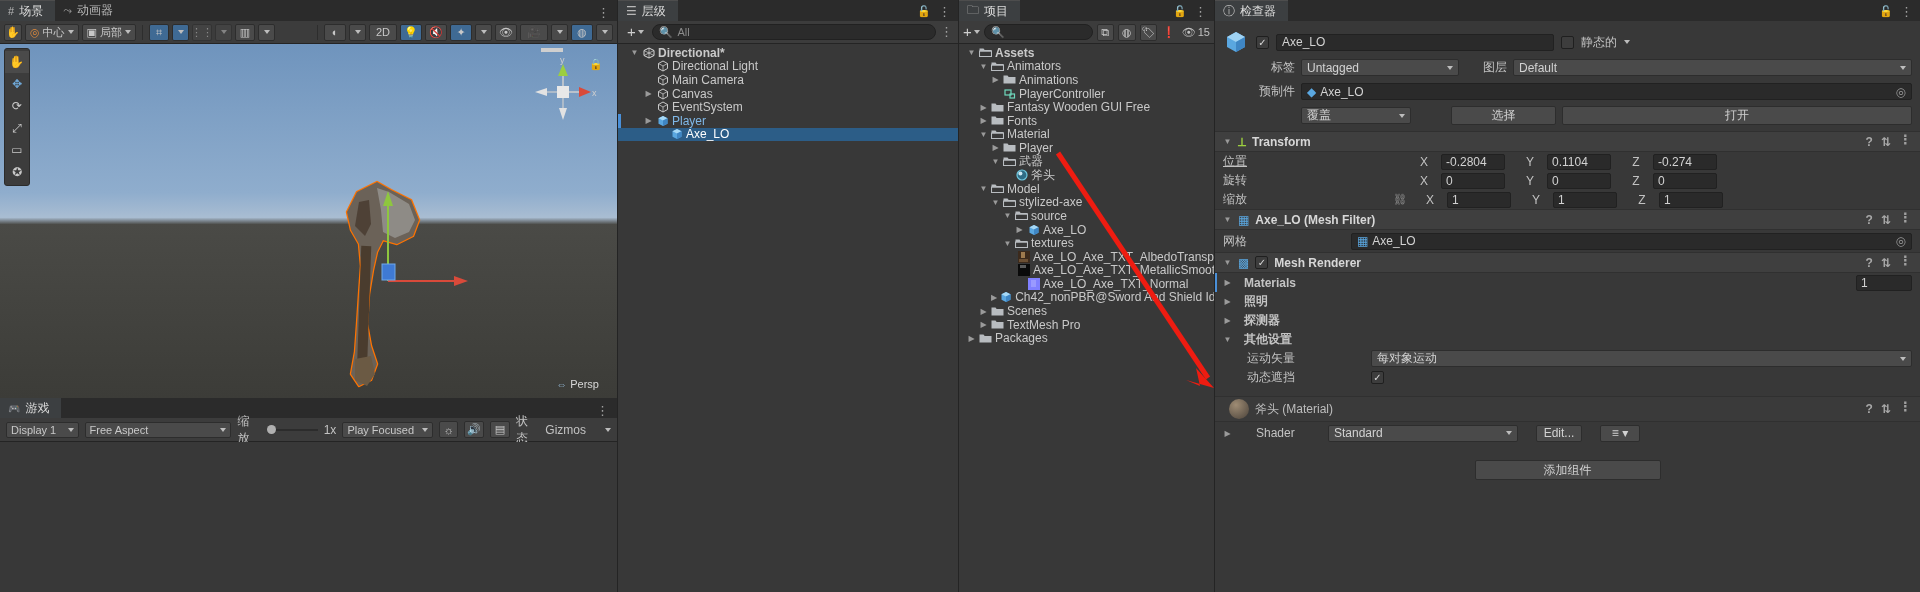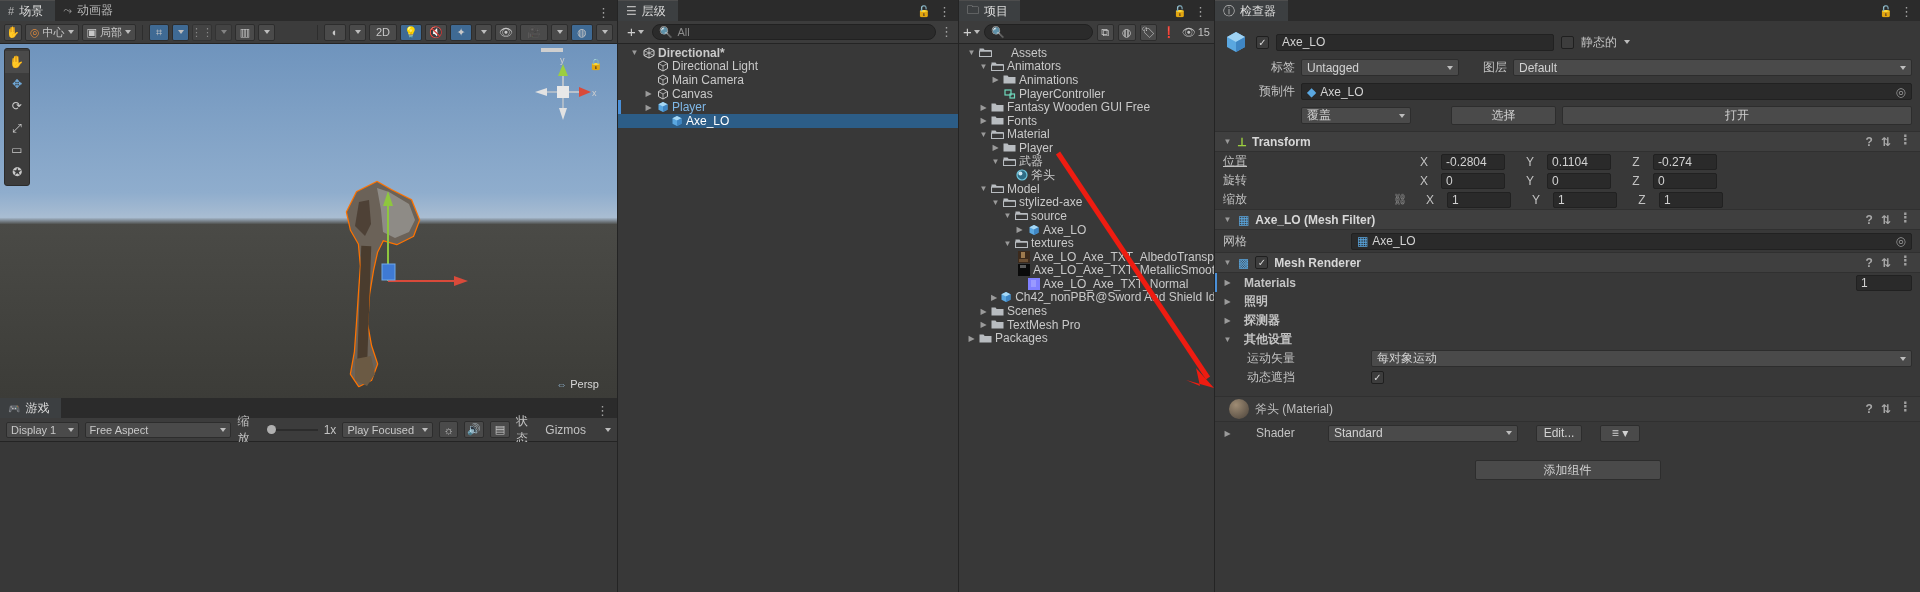--- a/index.html
+++ b/index.html
@@ -305,20 +305,30 @@
         <div class="row" style="padding-left: 26px; height: 13.6px;">
           <span class="tri">▶</span>
           <span class="ico" style="display: inline-flex; align-items: center; justify-content: center; font-size: 10px;">
             <svg width="12" height="12" viewBox="0 0 12 12">
               <path d="M6 1 L10.5 3.5 L10.5 8.5 L6 11 L1.5 8.5 L1.5 3.5 Z" fill="none" stroke="#c8c8c8" stroke-width="1"></path>
               <path d="M1.5 3.5 L6 6 L10.5 3.5 M6 6 L6 11" fill="none" stroke="#c8c8c8" stroke-width=".8"></path>
             </svg>
           </span>
           <span>Canvas</span>
         </div>
+        <div class="row" style="padding-left: 26px; height: 13.6px;">
+          <span class="tri"></span>
+          <span class="ico" style="display: inline-flex; align-items: center; justify-content: center; font-size: 10px;">
+            <svg width="12" height="12" viewBox="0 0 12 12">
+              <path d="M6 1 L10.5 3.5 L10.5 8.5 L6 11 L1.5 8.5 L1.5 3.5 Z" fill="none" stroke="#c8c8c8" stroke-width="1"></path>
+              <path d="M1.5 3.5 L6 6 L10.5 3.5 M6 6 L6 11" fill="none" stroke="#c8c8c8" stroke-width=".8"></path>
+            </svg>
+          </span>
+          <span>EventSystem</span>
+        </div>
         <div class="row" style="padding-left: 26px; height: 13.6px; box-shadow: rgb(74, 144, 217) 3px 0px 0px inset;">
           <span class="tri">▶</span>
           <span class="ico" style="display: inline-flex; align-items: center; justify-content: center; font-size: 10px;">
             <svg width="12" height="12" viewBox="0 0 12 12">
               <path d="M6 1 L10.5 3.3 L10.5 8.7 L6 11 L1.5 8.7 L1.5 3.3 Z" fill="#5aa7e0"></path>
               <path d="M6 1 L10.5 3.3 L6 5.6 L1.5 3.3 Z" fill="#a6d8f5"></path>
               <path d="M6 5.6 L10.5 3.3 L10.5 8.7 L6 11 Z" fill="#3f86c4"></path>
             </svg>
           </span>
           <span style="color: rgb(127, 184, 232);">Player</span>
@@ -367,21 +377,21 @@
     </div>
     <div class="tree" id="proj-tree">
         <div class="row" style="padding-left: 8px; height: 13.6px;">
           <span class="tri">▼</span>
           <span class="ico" style="display: inline-flex; align-items: center; justify-content: center; font-size: 10px;">
             <svg width="13" height="11" viewBox="0 0 13 11">
               <path d="M0.5 1.5 h4 l1.2 1.4 h6.8 v1.2 h-12 Z" fill="#b8bcc0"></path>
               <path d="M0.5 4.1 h12 v5.4 h-12 Z" fill="none" stroke="#b8bcc0" stroke-width="1.1"></path>
             </svg>
           </span>
-          <span style="font-weight: normal; margin-left: 16px;">Assets</span>
+          <span style="font-weight: bold;">Assets</span>
         </div>
         <div class="row" style="padding-left: 20px; height: 13.6px;">
           <span class="tri">▼</span>
           <span class="ico" style="display: inline-flex; align-items: center; justify-content: center; font-size: 10px;">
             <svg width="13" height="11" viewBox="0 0 13 11">
               <path d="M0.5 1.5 h4 l1.2 1.4 h6.8 v1.2 h-12 Z" fill="#b8bcc0"></path>
               <path d="M0.5 4.1 h12 v5.4 h-12 Z" fill="none" stroke="#b8bcc0" stroke-width="1.1"></path>
             </svg>
           </span>
           <span>Animators</span>

